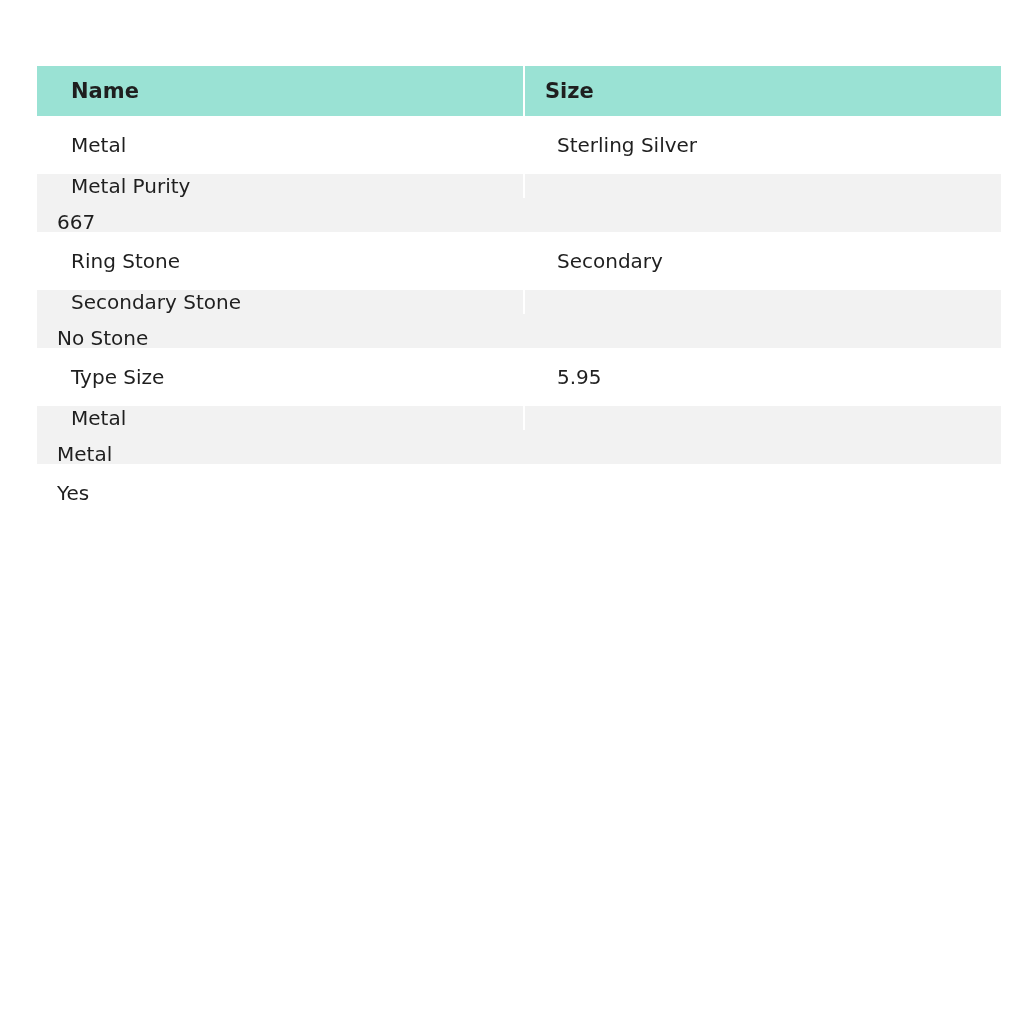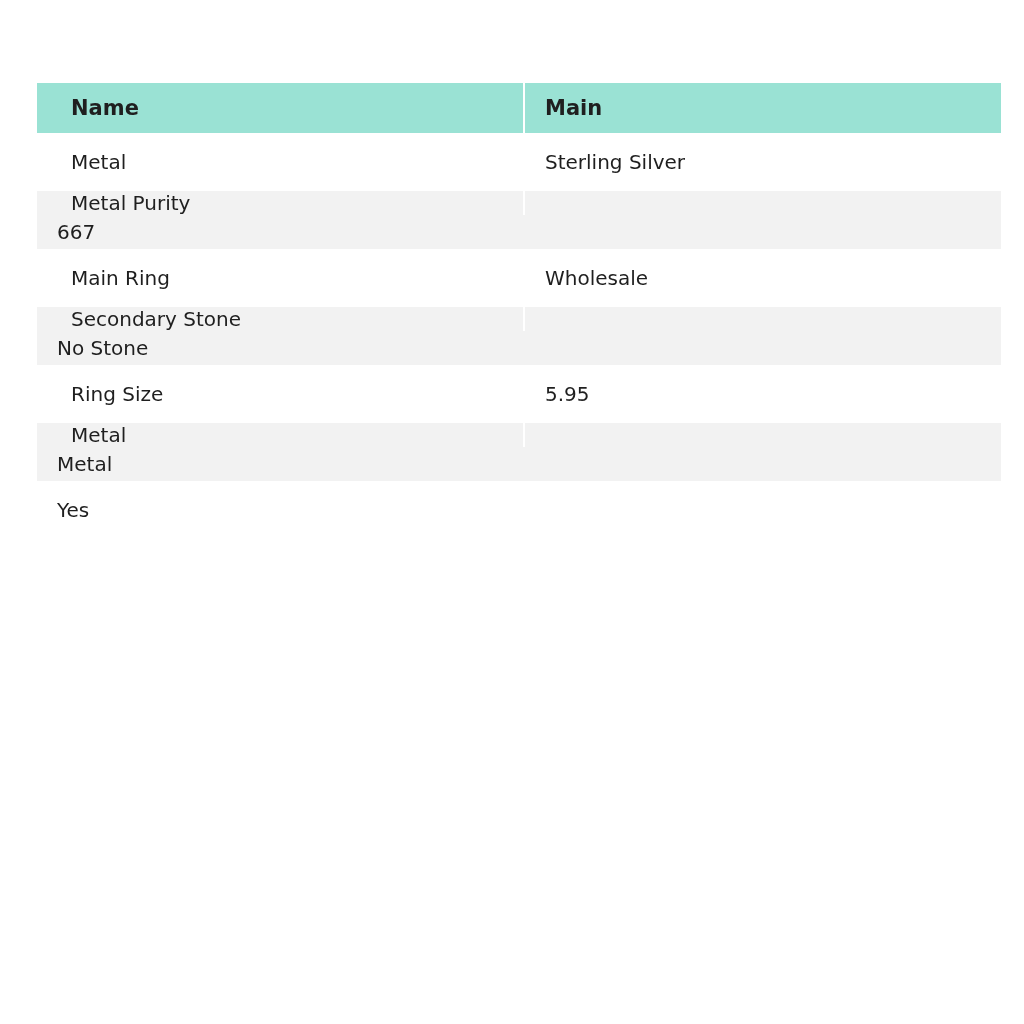--- a/index.html
+++ b/index.html
@@ -13,37 +13,38 @@
   }
   .page {
     position: relative;
     width: 1024px;
     height: 1024px;
     background: #ffffff;
   }
   .spec-table {
     position: absolute;
     left: 37px;
-    top: 83px;
+    top: 66px;
     width: 964px;
   }
   .header-row {
     display: flex;
     height: 50px;
     background: var(--header-bg, #9ae2d4);
     font-weight: 700;
     font-size: 21px;
     color: var(--text-color, #1f1f1f);
   }
   .row {
     display: flex;
     height: 58px;
     background: var(--row-bg, #ffffff);
     font-size: 20px;
     color: var(--text-color, #1f1f1f);
+    gap: 12px;
   }
   .row.alt {
     background: var(--row-alt-bg, #f2f2f2);
     flex-direction: column;
   }
   .cell {
     display: flex;
     align-items: center;
     box-sizing: border-box;
   }
@@ -57,41 +58,41 @@
     padding-left: 20px;
   }
 </style>
 </head>
 <body>
 
 <div class="page">
   <div class="spec-table">
     <div class="header-row">
       <div class="cell col-name">Name</div>
-      <div class="cell col-value">Main</div>
+      <div class="cell col-value">Size</div>
     </div>
     <div id="table-body">
         <div class="row">
           <div class="cell col-name">Metal</div>
           <div class="cell col-value">Sterling Silver</div>
         </div>
         <div class="row alt">
           <div class="cell col-name">Metal Purity</div>
           <div class="cell col-value">667</div>
         </div>
         <div class="row">
-          <div class="cell col-name">Main Ring</div>
-          <div class="cell col-value">Wholesale</div>
+          <div class="cell col-name">Ring Stone</div>
+          <div class="cell col-value">Secondary</div>
         </div>
         <div class="row alt">
           <div class="cell col-name">Secondary Stone</div>
           <div class="cell col-value">No Stone</div>
         </div>
         <div class="row">
-          <div class="cell col-name">Ring Size</div>
+          <div class="cell col-name">Type Size</div>
           <div class="cell col-value">5.95</div>
         </div>
         <div class="row alt">
           <div class="cell col-name">Metal</div>
           <div class="cell col-value">Metal</div>
         </div>
         <div class="row">
           <div class="cell col-value">Yes</div>
         </div>
       </div>

